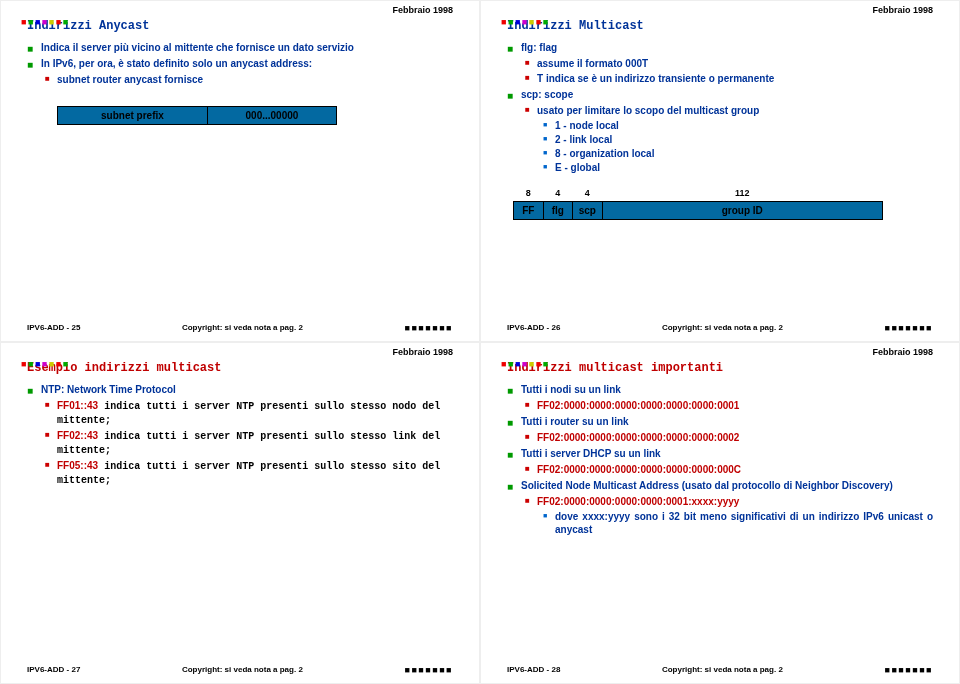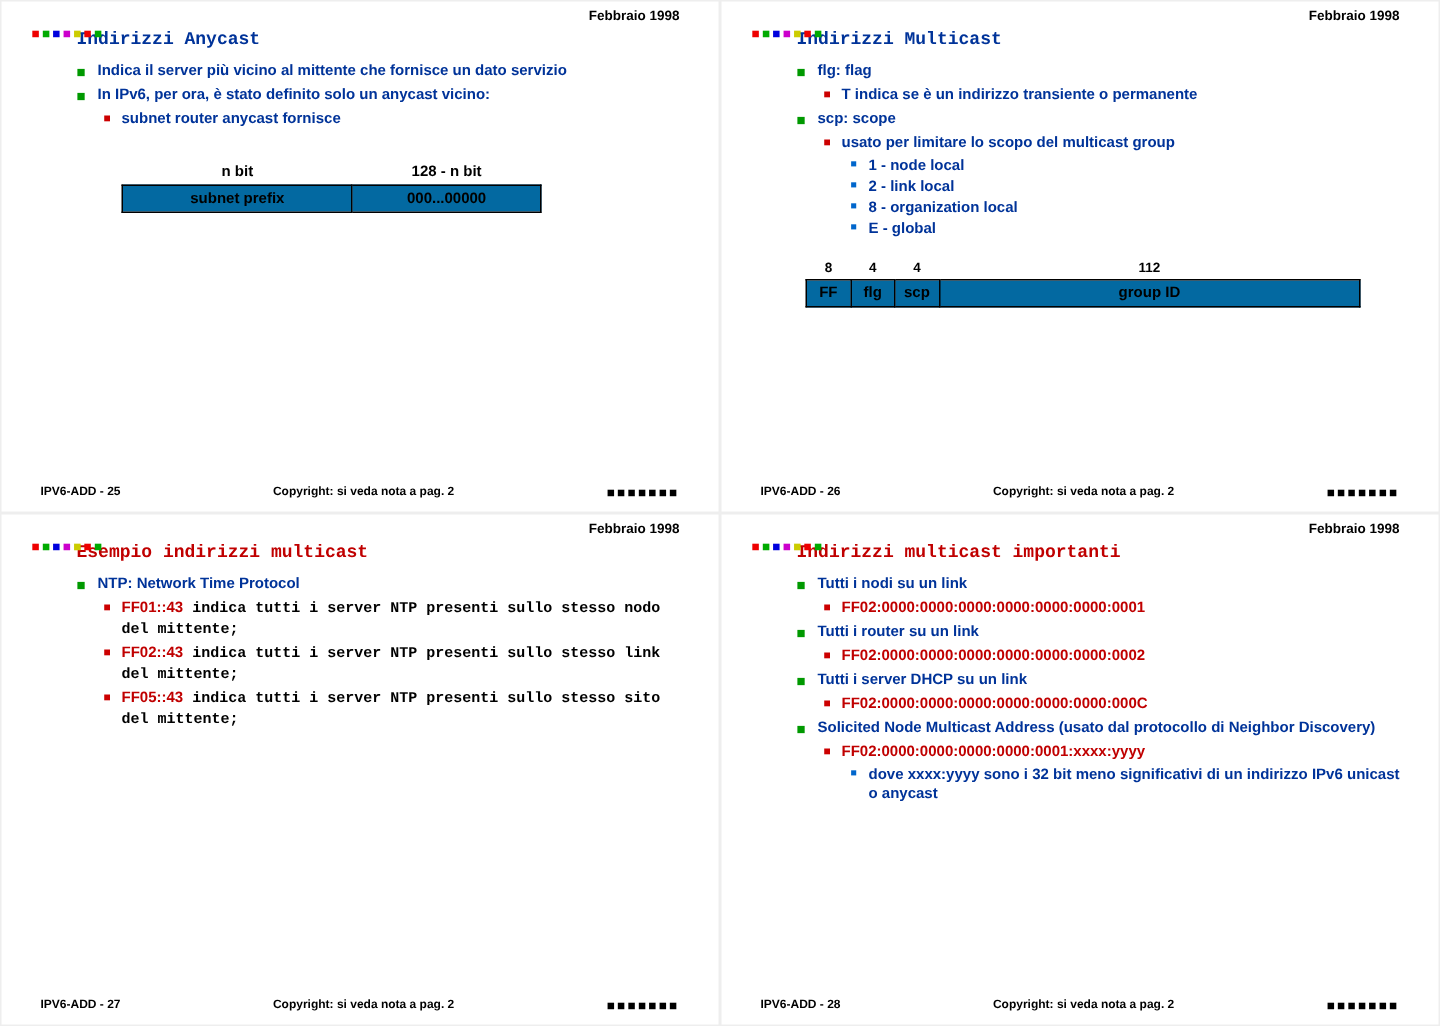--- a/index.html
+++ b/index.html
@@ -13,21 +13,21 @@
   .grid {
     display: grid;
     grid-template-columns: 1fr 1fr;
     grid-template-rows: 1fr 1fr;
     width: 960px;
     height: 684px;
   }
   .slide {
     position: relative;
     border: 1px solid #eee;
-    padding: 18px 26px 24px 50px;
+    padding: 18px 26px 24px 26px;
     font-size: 11px;
     line-height: 1.3;
     overflow: hidden;
   }
   .date {
     position: absolute;
     top: 4px;
     right: 26px;
     font-weight: bold;
     font-size: 9px;
@@ -134,46 +134,43 @@
 </head>
 <body>
 
 <div class="grid">
 
   <div class="slide">
     <div class="date">Febbraio 1998</div>
     <div class="decor" style="left:20px;"><span class="c1">■</span><span class="c2">■</span><span class="c3">■</span><span class="c4">■</span><span class="c5">■</span><span class="c1">■</span><span class="c2">■</span></div>
     <h2 class="title">Indirizzi Anycast</h2>
     <div class="lvl1 jst">Indica il server più vicino al mittente che fornisce un dato servizio</div>
-    <div class="lvl1">In IPv6, per ora, è stato definito solo un anycast vicino:</div>
+    <div class="lvl1">In IPv6, per ora, è stato definito solo un anycast address:</div>
     <div class="lvl2">subnet router anycast fornisce</div>
     <table class="diagram" style="margin-top:20px; width:280px;">
       <tbody>
-          <tr>
-            <td style="width:55%;">n bit</td>
-            <td>128 - n bit</td>
-          </tr>
       <tr>
             <td class="fill">subnet prefix</td>
             <td class="fill">000...00000</td>
           </tr>
     </tbody>
       </table>
     <div class="footer">
       <span>IPV6-ADD - 25</span>
       <span>Copyright: si veda nota a pag. 2</span>
       <span class="decor2"><span class="c1">■</span><span class="c2">■</span><span class="c3">■</span><span class="c4">■</span><span class="c5">■</span><span class="c1">■</span><span class="c2">■</span></span>
     </div>
   </div>
 
   <div class="slide">
     <div class="date">Febbraio 1998</div>
     <div class="decor" style="left:20px;"><span class="c1">■</span><span class="c2">■</span><span class="c3">■</span><span class="c4">■</span><span class="c5">■</span><span class="c1">■</span><span class="c2">■</span></div>
     <h2 class="title">Indirizzi Multicast</h2>
     <div class="lvl1">flg: flag</div>
+    <div class="lvl2">assume il formato 000T</div>
     <div class="lvl2">T indica se è un indirizzo transiente o permanente</div>
     <div class="lvl1">scp: scope</div>
     <div class="lvl2">usato per limitare lo scopo del multicast group</div>
     <div class="lvl3">1 - node local</div>
     <div class="lvl3">2 - link local</div>
     <div class="lvl3">8 - organization local</div>
     <div class="lvl3">E - global</div>
     <table class="diagram" style="margin-left:6px; width:370px;">
       <tbody>
           <tr class="nums">

